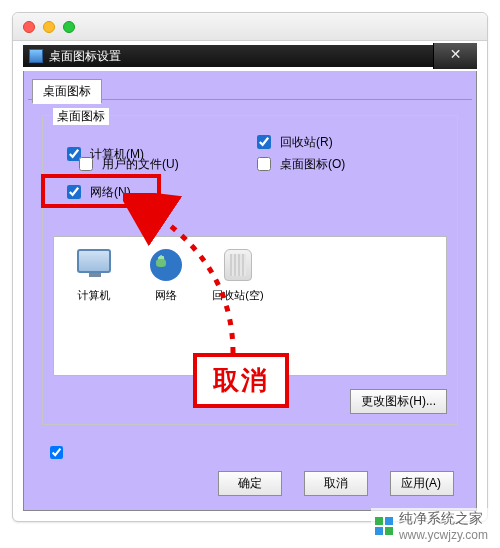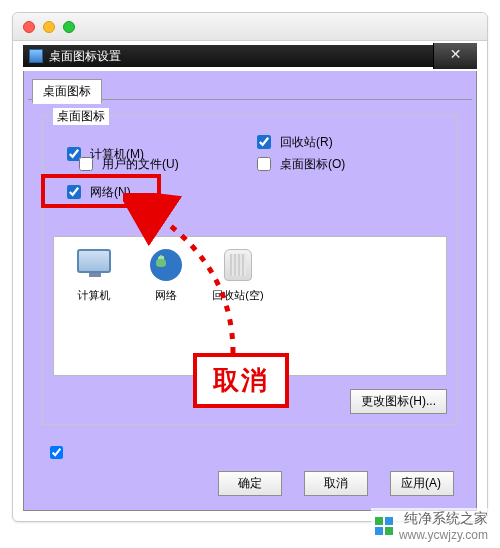--- a/index.html
+++ b/index.html
@@ -180,21 +180,20 @@
   }
   .annot-arrow{position:absolute;pointer-events:none;}
   svg.annot-arrow{left:110px;top:180px;width:160px;height:170px;}
 
   .watermark {
     position:absolute; right:8px; bottom:4px;
     font-size:14px; color:#666;
     display:flex; align-items:center; gap:6px;
     background:rgba(255,255,255,.7);
     padding:2px 4px;
-    text-align:right;
   }
   .wm-logo{display:grid;grid-template-columns:8px 8px;grid-template-rows:8px 8px;gap:2px;}
   .wm-logo span{background:#36b34a;}
   .wm-logo span:nth-child(2),.wm-logo span:nth-child(3){background:#2f94e3;}
 </style>
 </head>
 <body>
 
 <div class="mac-chrome">
   <div class="mac-titlebar">

